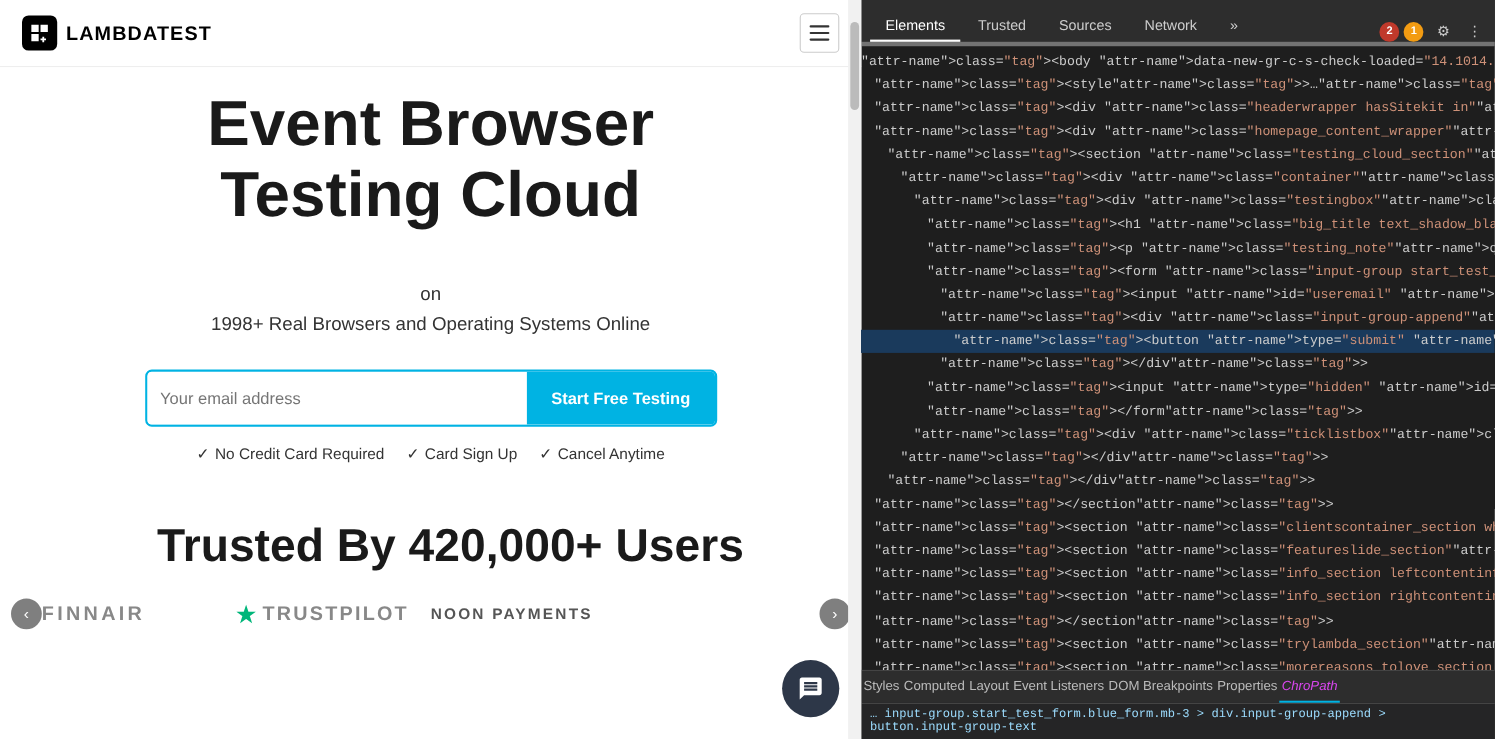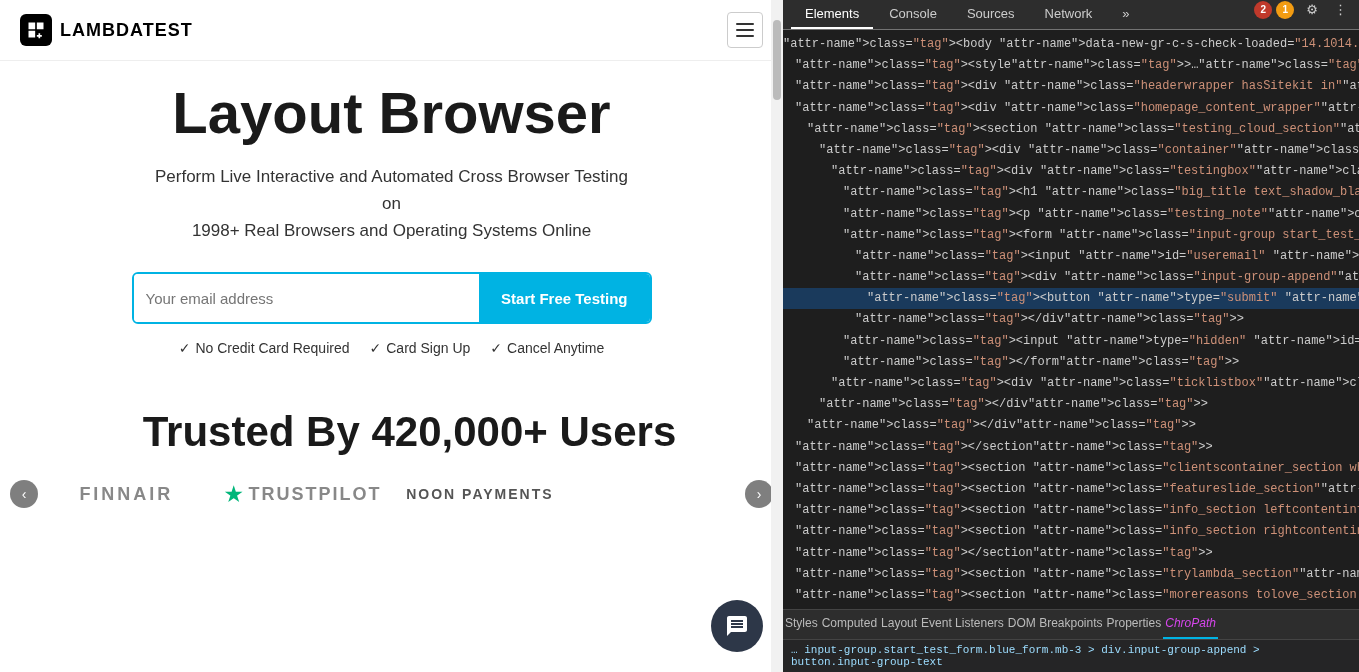--- a/index.html
+++ b/index.html
@@ -169,21 +169,21 @@
     .brands {
       display: flex;
       align-items: center;
       justify-content: space-between;
       padding: 0 10px;
       position: relative;
     }
     .brand-item {
       display: flex;
       align-items: center;
-      justify-content: center;
+      justify-content: flex-start;
       flex: 1;
     }
     .brand-text {
       font-size: 18px;
       font-weight: 700;
       color: #888;
       letter-spacing: 2px;
       text-transform: uppercase;
     }
     .brand-finnair { letter-spacing: 3px; }
@@ -223,24 +223,24 @@
       height: 672px;
       background: #1e1e1e;
       display: flex;
       flex-direction: column;
       flex-shrink: 0;
     }
 
     
     .devtools-toolbar {
       display: flex;
-      align-items: flex-start;
+      align-items: flex-end;
       background: #2d2d2d;
-      border-bottom: 1px solid #737373;
-      height: 30px;
+      border-bottom: 4px solid #737373;
+      height: 42px;
       padding: 0 8px;
       gap: 2px;
     }
     .devtools-tab {
       padding: 6px 14px;
       font-size: 13px;
       color: #ccc;
       cursor: pointer;
       border-bottom: 2px solid transparent;
     }
@@ -346,24 +346,25 @@
     </div>
     <button class="hamburger">
       <span></span>
         <span></span>
         <span></span>
     </button>
   </nav>
 
   <div class="hero">
     <h1>
-      <span>Layout Browser</span><br>
+      <span>Event Browser</span><br>
+      <span>Testing Cloud</span>
     </h1>
     <div class="hero-sub">
-      <span>Perform Live Interactive and Automated Cross Browser Testing</span><br>
+      <br>
       <span>on</span><br>
       <span>1998+ Real Browsers and Operating Systems Online</span>
     </div>
 
     <div class="email-form">
       <input class="email-input" type="email" placeholder="Your email address" style="">
       <button class="start-btn">Start Free Testing</button>
     </div>
 
     <div class="tick-list">
@@ -413,21 +414,21 @@
 
   <div class="scroll-bar">
     <div class="scroll-thumb"></div>
   </div>
 </div>
 
 <div class="devtools-panel">
 
   <div class="devtools-toolbar">
     <div class="devtools-tab" style="color:#fff;border-bottom:2px solid #fff;">Elements</div>
-    <div class="devtools-tab">Console</div>
+    <div class="devtools-tab">Trusted</div>
     <div class="devtools-tab">Sources</div>
     <div class="devtools-tab">Network</div>
     <div class="devtools-tab">»</div>
     <div class="devtools-icons">
       <div style="display:flex;align-items:center;gap:4px;">
         <span class="error-badge">2</span>
         <span class="warn-badge">1</span>
       </div>
       <span class="devtools-icon-btn">⚙</span>
       <span class="devtools-icon-btn">⋮</span>

